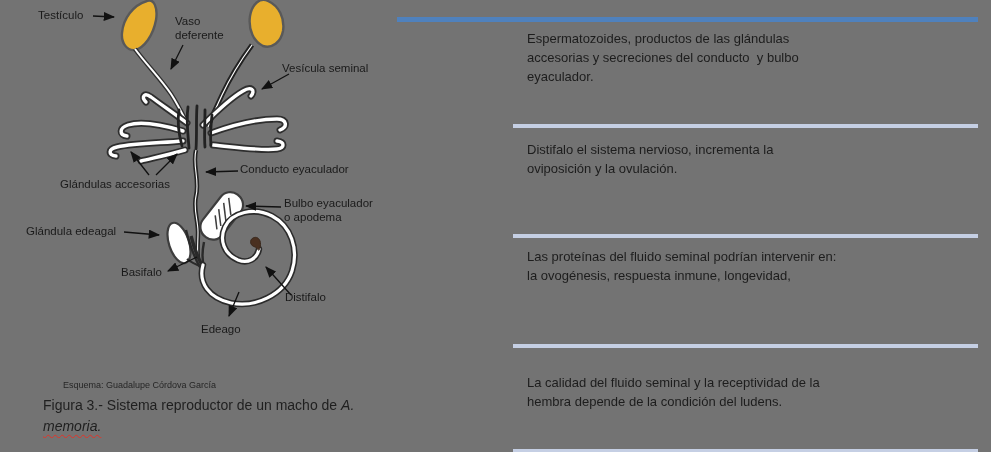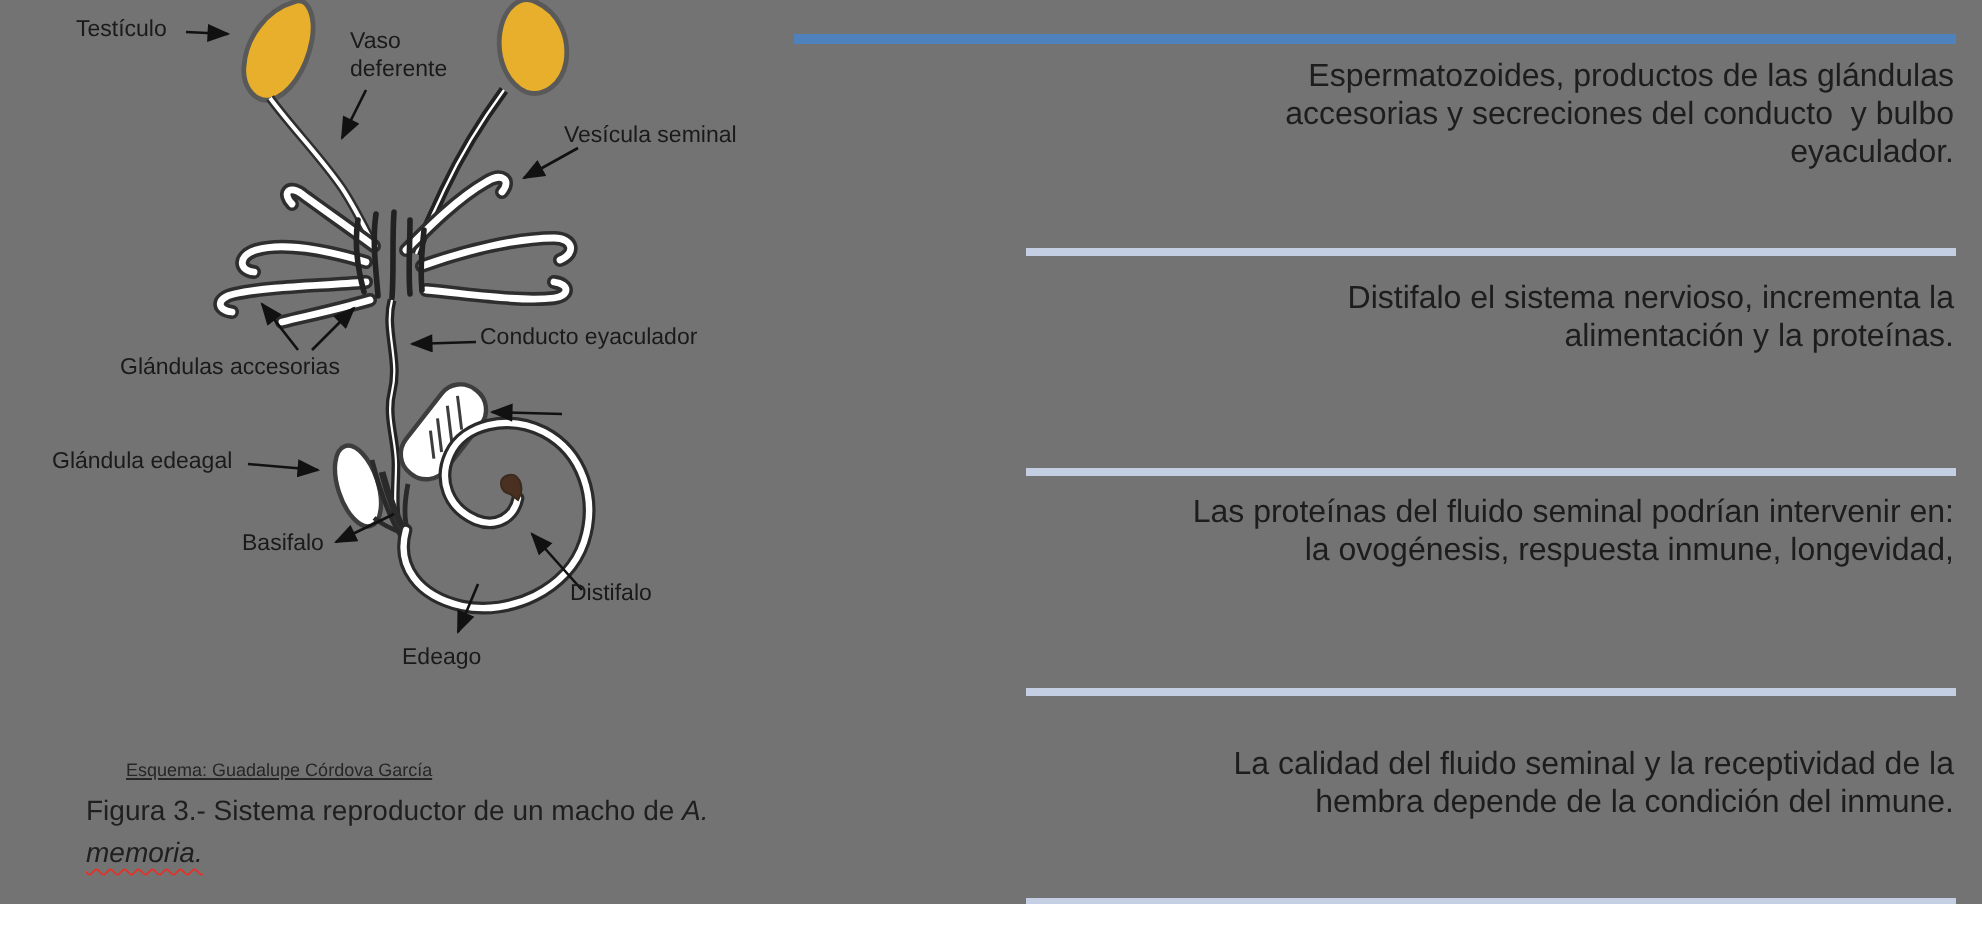--- a/index.html
+++ b/index.html
@@ -13,21 +13,21 @@
     position:relative;width:991px;height:452px;background:#737373;
     font-family:"Liberation Sans",sans-serif;overflow:hidden;
   }
   
   #drawing{position:absolute;left:0;top:0;}
   .dlabel{
     position:absolute;color:#1a1a1a;font-size:11.5px;line-height:14px;
     white-space:pre;letter-spacing:0;
   }
   .credit{
-    position:absolute;color:#262626;font-size:9px;line-height:11px;white-space:pre;text-decoration:underline;
+    position:absolute;color:#262626;font-size:9px;line-height:11px;white-space:pre;
   }
   .caption{
     position:absolute;color:#1f1f1f;font-size:14px;line-height:20.5px;
     width:390px;white-space:pre-wrap;
   }
   .caption i{font-style:italic;}
   .spell{
     text-decoration:underline wavy #e0342a;
     text-decoration-thickness:1px;
     text-underline-offset:3px;
@@ -35,21 +35,21 @@
   
   .accent-line{
     position:absolute;left:397px;top:17px;width:581px;height:5px;
     background:var(--accent);
   }
   .divider{
     position:absolute;left:513px;width:465px;height:4px;background:var(--divider);
   }
   .tblock{
     position:absolute;left:527px;width:450px;color:#1d1d1d;
-    font-size:16px;line-height:19.2px;text-align:right;
+    font-size:13px;line-height:19.2px;
   }
   .tblock .tline{white-space:pre;}
 </style>
 </head>
 <body>
 
 <div id="stage">
 
   <svg id="drawing" width="400" height="345" viewBox="0 0 400 345">
     <defs>
@@ -147,49 +147,50 @@
       <path d="M291,295 L266,267" marker-end="url(#ah)"></path>
       <path d="M239,292 L229,316" marker-end="url(#ah)"></path>
     </g>
   </svg>
 
   <div class="dlabel" style="left:38px;top:8px">Testículo</div>
   <div class="dlabel" style="left:175px;top:14px"><span>Vaso</span><br><span>deferente</span></div>
   <div class="dlabel" style="left:282px;top:61px">Vesícula seminal</div>
   <div class="dlabel" style="left:60px;top:177px">Glándulas accesorias</div>
   <div class="dlabel" style="left:240px;top:162px">Conducto eyaculador</div>
+  <div class="dlabel" style="left:284px;top:196px"><span>Bulbo eyaculador</span><br><span>o apodema</span></div>
   <div class="dlabel" style="left:26px;top:224px">Glándula edeagal</div>
   <div class="dlabel" style="left:121px;top:265px">Basifalo</div>
   <div class="dlabel" style="left:285px;top:290px">Distifalo</div>
   <div class="dlabel" style="left:201px;top:322px">Edeago</div>
 
   <div class="credit" style="left:63px;top:380px">Esquema: Guadalupe Córdova García</div>
 
   <div class="caption" style="left:43px;top:395px"><span>Figura 3.- Sistema reproductor de un macho de </span><i>A.</i><br><i class="spell">memoria.</i></div>
 
   <div class="accent-line"></div>
 
   <div class="tblock" style="top:29px">
     <div class="tline">Espermatozoides, productos de las glándulas</div>
     <div class="tline">accesorias y secreciones del conducto  y bulbo</div>
     <div class="tline">eyaculador.</div>
   </div>
   <div class="divider" style="top:124px"></div>
 
   <div class="tblock" style="top:140px">
     <div class="tline">Distifalo el sistema nervioso, incrementa la</div>
-    <div class="tline">alimentación y la proteínas.</div>
+    <div class="tline">oviposición y la ovulación.</div>
   </div>
   <div class="divider" style="top:234px"></div>
 
   <div class="tblock" style="top:247px">
     <div class="tline">Las proteínas del fluido seminal podrían intervenir en:</div>
     <div class="tline">la ovogénesis, respuesta inmune, longevidad,</div>
   </div>
   <div class="divider" style="top:344px"></div>
 
   <div class="tblock" style="top:373px">
     <div class="tline">La calidad del fluido seminal y la receptividad de la</div>
-    <div class="tline">hembra depende de la condición del inmune.</div>
+    <div class="tline">hembra depende de la condición del ludens.</div>
   </div>
   <div class="divider" style="top:449px"></div>
 
 </div>
 
 </body></html>

